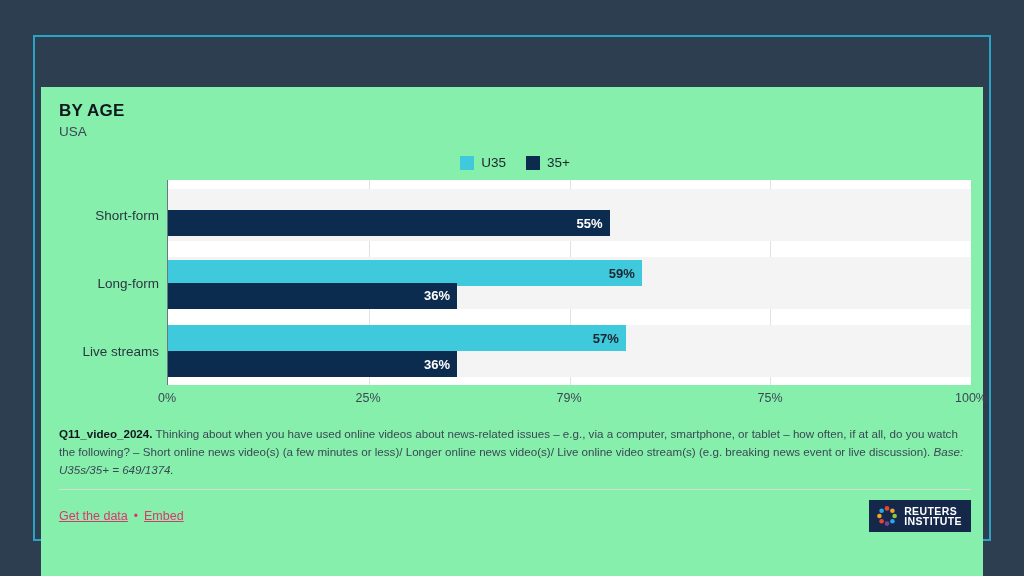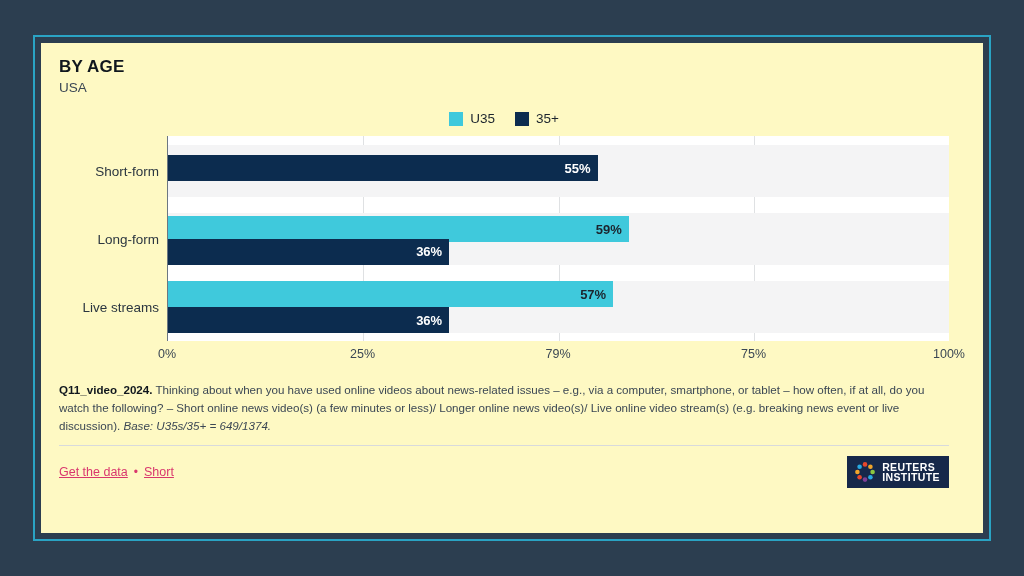--- a/index.html
+++ b/index.html
@@ -26,23 +26,24 @@
     width: 958px;
     height: 506px;
     border: 2px solid #2aa3c4;
     background: #2c3e50;
     padding: 6px;
   }
 
   .card {
     width: 100%;
     height: 100%;
-    background: #fef9c3;
-    position: relative;
-    padding: 14px 34px 0 18px;
+    background: #86efac;
+    position: relative;
+    padding: 14px 12px 0 18px;
+    margin-top: 44px;
   }
 
   
   .title {
     font-size: 17px;
     font-weight: bold;
     color: #10171e;
     letter-spacing: .2px;
     line-height: 1.2;
   }
@@ -235,21 +236,21 @@
             <div class="cat-label" style="top: 102.5px;">Long-form</div>
             <div class="cat-label" style="top: 170.833px;">Live streams</div>
           </div>
       </div>
       <div class="plot-col">
         <div class="plot" id="plot">
             <div class="gridline" style="left: 25%;"></div>
             <div class="gridline" style="left: 50%;"></div>
             <div class="gridline" style="left: 75%;"></div>
             <div class="band" style="top: 8.16667px; height: 52px;"></div>
-            <div class="bar older" style="top: 19px; left: 0px; width: 55%; background: rgb(12, 44, 79);">
+            <div class="bar older" style="top: 30px; left: 0px; width: 55%; background: rgb(12, 44, 79);">
               <span class="val">55%</span>
             </div>
             <div class="band" style="top: 76.5px; height: 52px;"></div>
             <div class="bar u35" style="top: 80px; left: 0px; width: 59%; background: rgb(63, 201, 220);">
               <span class="val">59%</span>
             </div>
             <div class="bar older" style="top: 102.5px; left: 0px; width: 36%; background: rgb(12, 44, 79);">
               <span class="val">36%</span>
             </div>
             <div class="band" style="top: 144.833px; height: 52px;"></div>
@@ -273,21 +274,21 @@
     <div class="footnote">
       <b>Q11_video_2024.</b><span> Thinking about when you have used online videos about news-related issues – e.g., via a computer, smartphone, or tablet – how often, if at all, do you watch the following? – Short online news video(s) (a few minutes or less)/ Longer online news video(s)/ Live online video stream(s) (e.g. breaking news event or live discussion). </span><i>Base: U35s/35+ = 649/1374.</i>
     </div>
 
     <div class="divider"></div>
 
     <div class="footer">
       <div class="links">
         <a href="#">Get the data</a>
         <span class="dot-sep">•</span>
-        <a href="#">Short</a>
+        <a href="#">Embed</a>
       </div>
       <div class="logos">
         <div class="logo">
           <svg width="22" height="22" viewBox="0 0 22 22">
             <circle cx="11" cy="3.4" r="2.3" fill="#e8472b"></circle>
             <circle cx="16.4" cy="5.7" r="2.3" fill="#f0a52a"></circle>
             <circle cx="18.6" cy="11" r="2.3" fill="#8cc63f"></circle>
             <circle cx="16.4" cy="16.3" r="2.3" fill="#27a9e1"></circle>
             <circle cx="11" cy="18.6" r="2.3" fill="#7f3f98"></circle>
             <circle cx="5.6" cy="16.3" r="2.3" fill="#e8472b"></circle>

